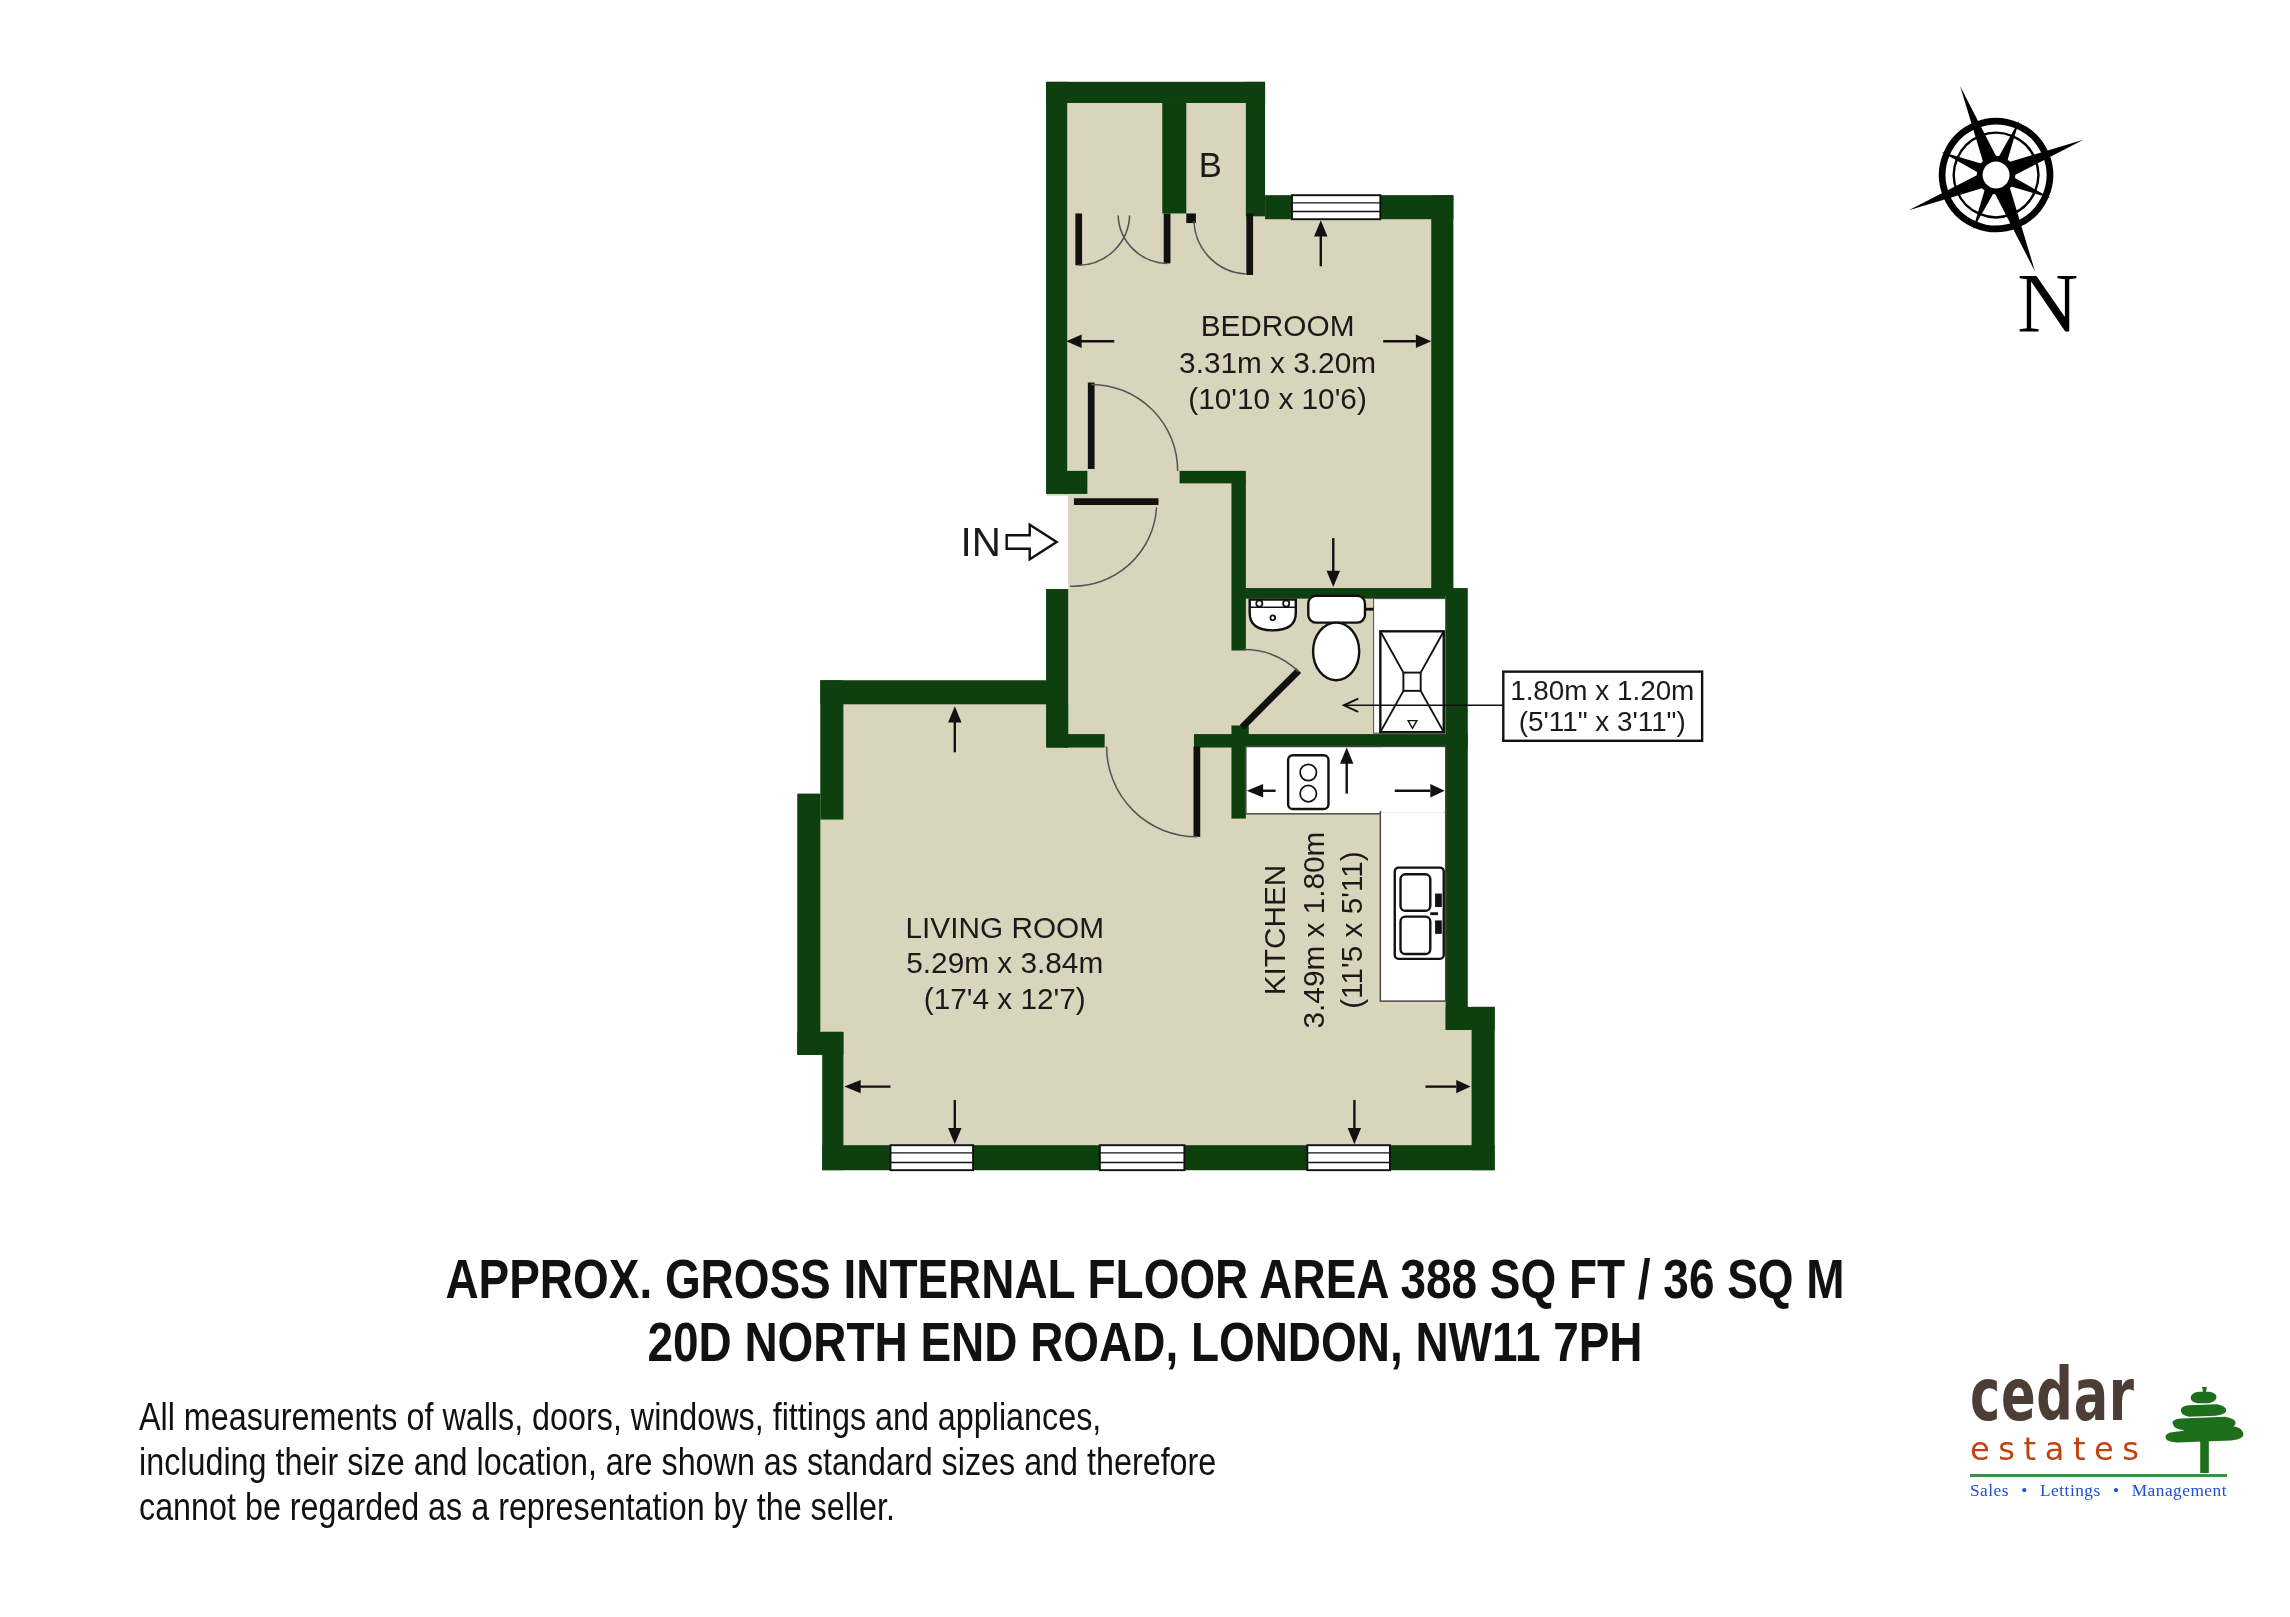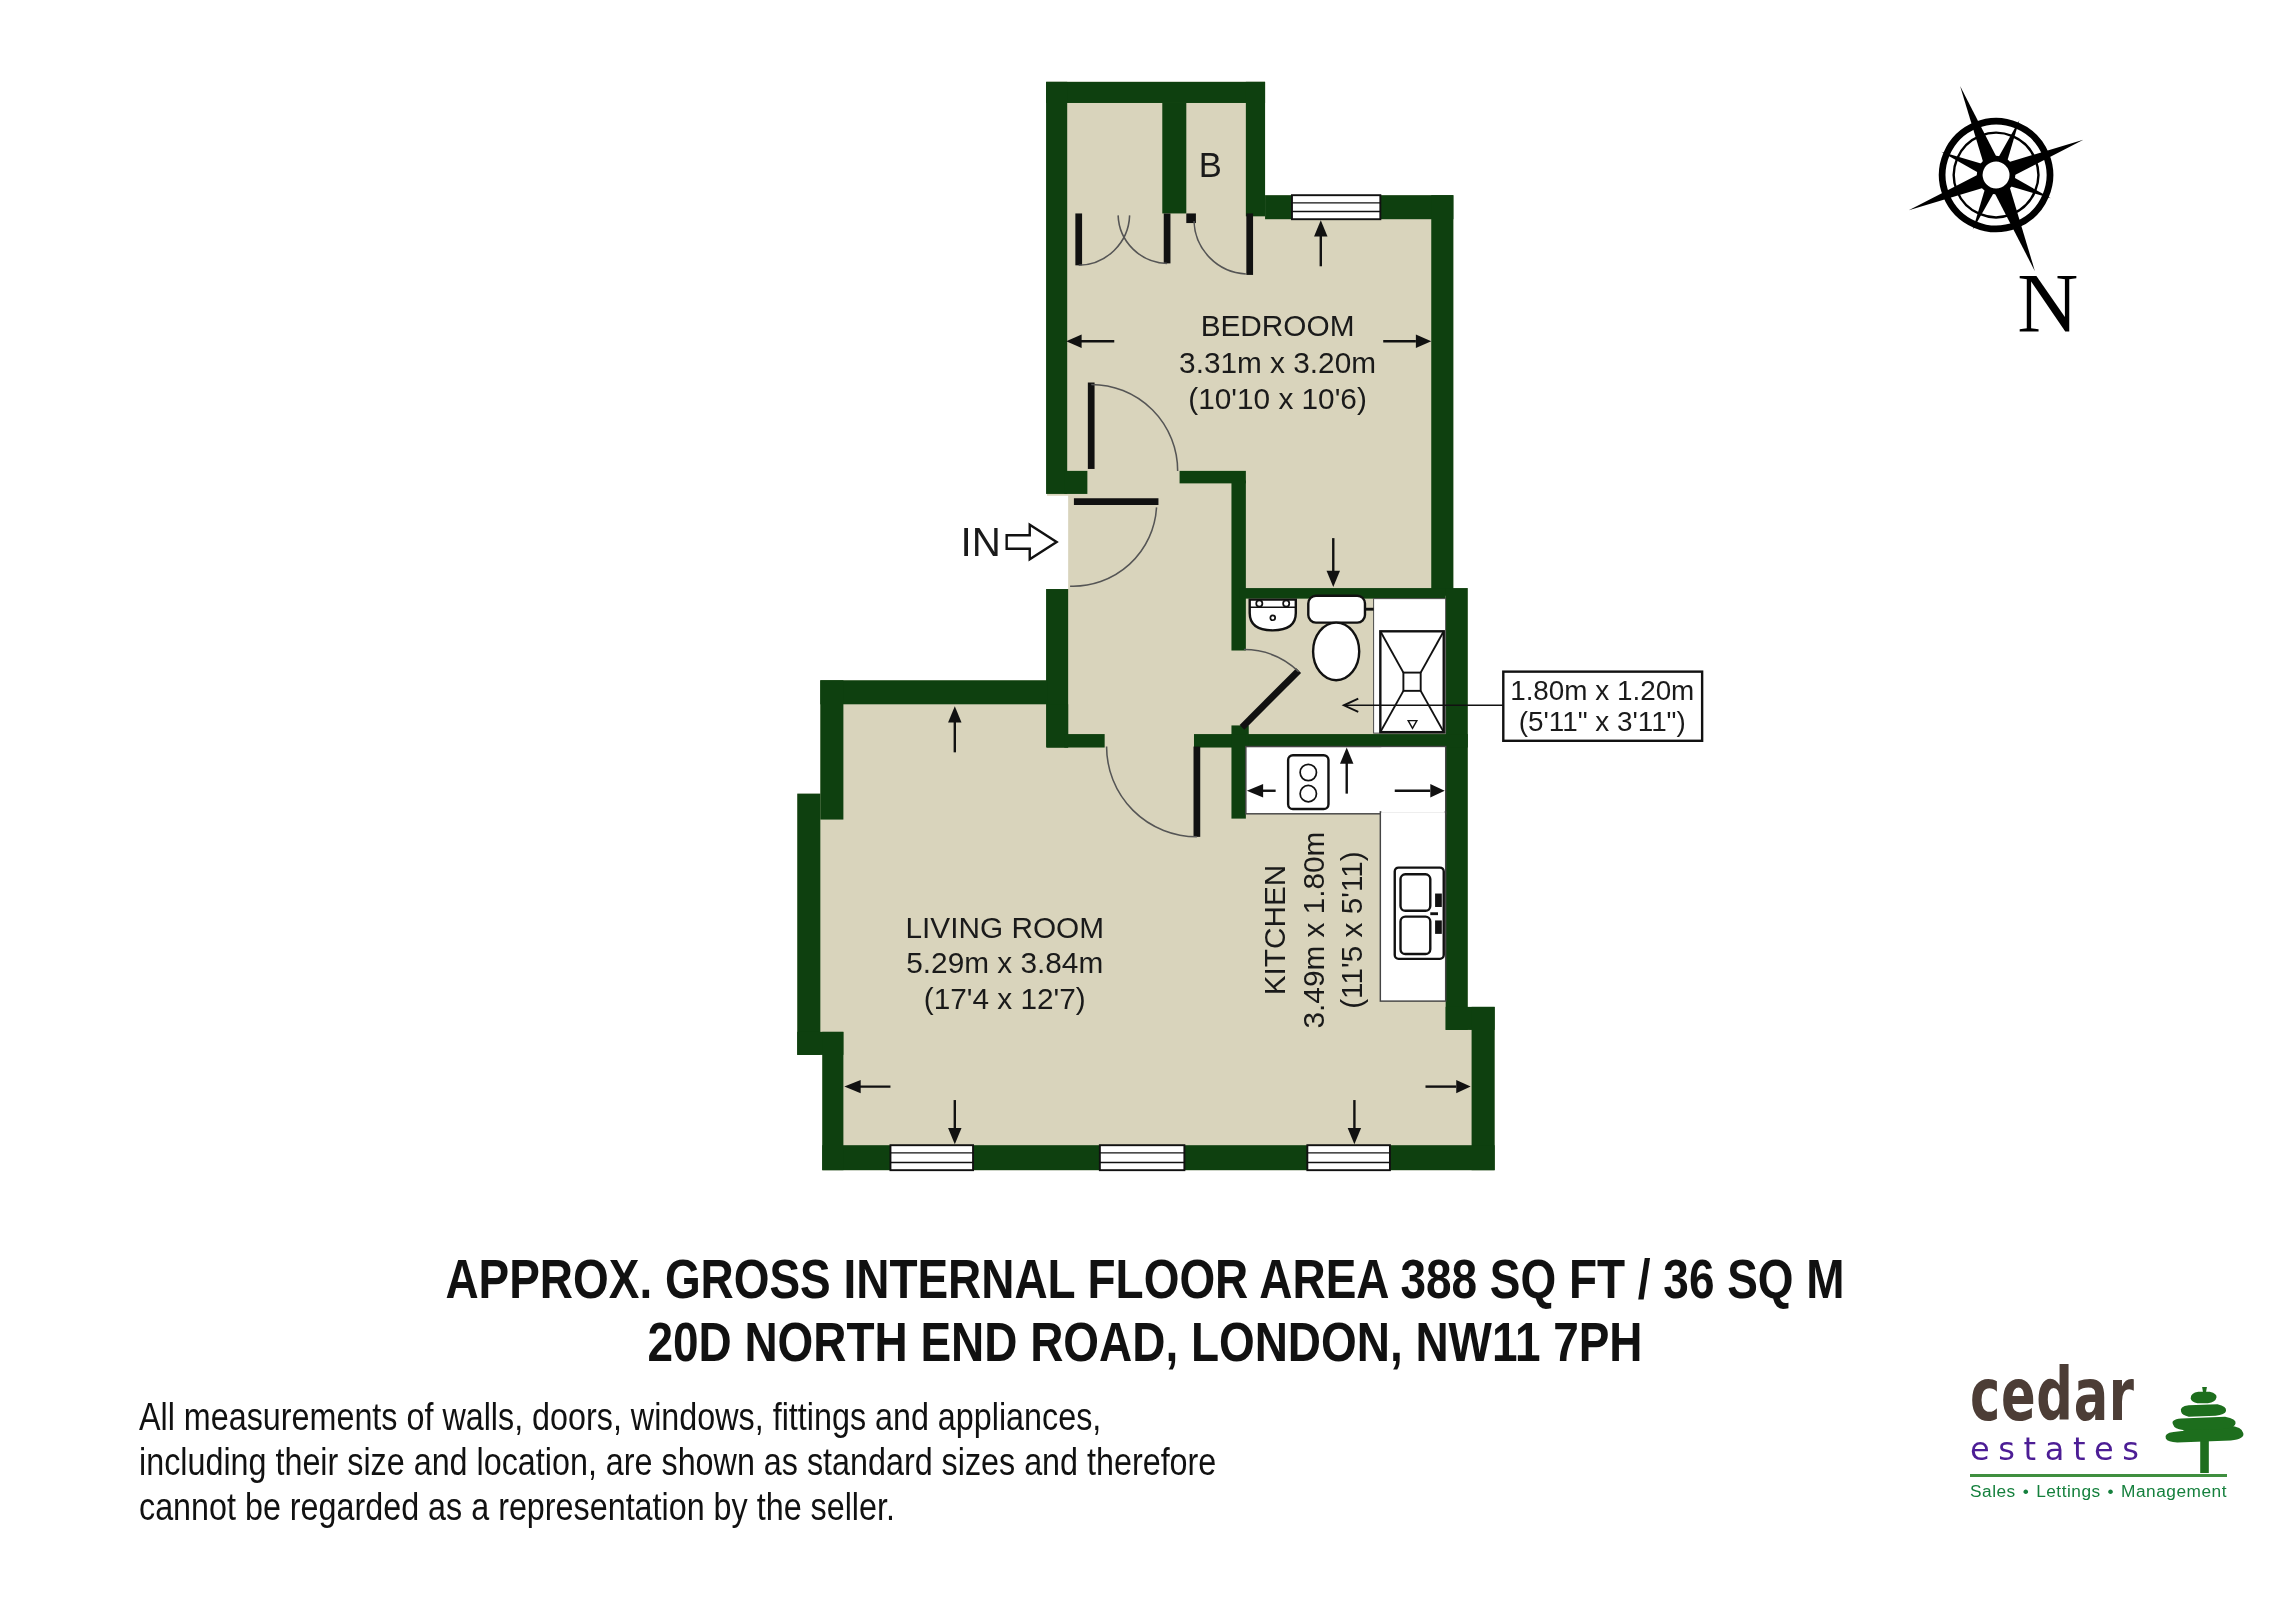--- a/index.html
+++ b/index.html
@@ -28,26 +28,26 @@
   .disclaimer{
     position:absolute;left:139px;top:1395px;font-size:38px;line-height:45px;
     transform:scaleX(0.85);transform-origin:0 0;white-space:nowrap;
   }
   .logo{position:absolute;left:1970px;top:1358px;width:288px;}
   .logo-brand{
     font-family:"DejaVu Sans",sans-serif;font-weight:bold;font-size:73px;line-height:73px;
     color:#4c3d36;transform:scaleX(0.70);transform-origin:0 0;letter-spacing:1px;
   }
   .logo-suffix{
-    font-family:"DejaVu Sans",sans-serif;font-size:32px;line-height:33px;color:#4c1d95;
+    font-family:"DejaVu Sans",sans-serif;font-size:32px;line-height:33px;color:#c2410c;
     letter-spacing:8.6px;margin-top:1.9px;
   }
   .logo-rule{width:257px;height:3.8px;background:#3f8f3f;margin-top:7.7px;}
   .logo-tagline{
-    font-family:Liberation Sans, sans-serif;font-size:17.3px;color:#15803d;margin-top:3.8px;
+    font-family:Liberation Serif, serif;font-size:17.3px;color:#1d4ed8;margin-top:3.8px;
     letter-spacing:0.5px;width:257px;display:flex;justify-content:space-between;white-space:nowrap;
   }
   .logo-tree{position:absolute;left:192px;top:27px;}
 </style>
 </head>
 <body>
 
 <svg id="plan-svg" width="2290" height="1618" viewBox="0 0 2384 1684">
 
   <polygon fill="#d9d4bc" points="1090,85 1317,85 1317,203 1513,203 1513,612 1528,612 1528,1048 1556,1048 1556,1218

